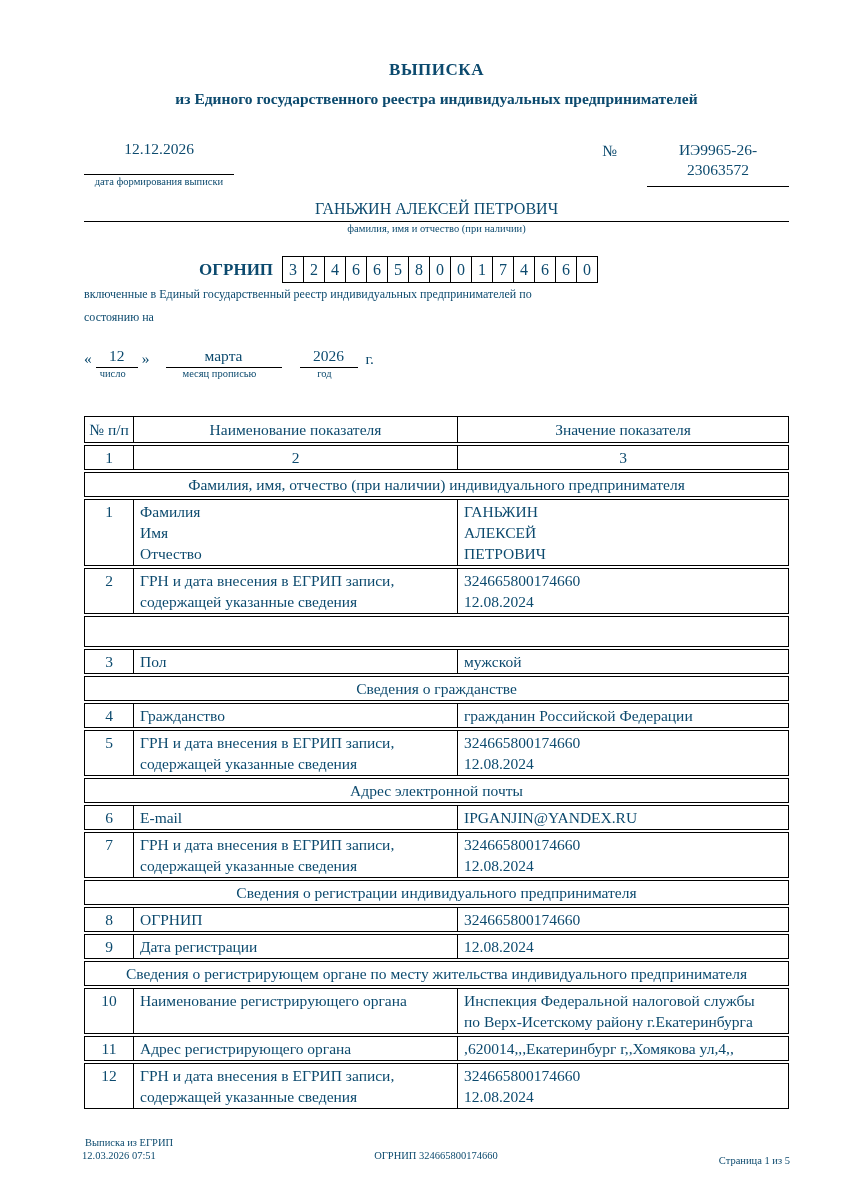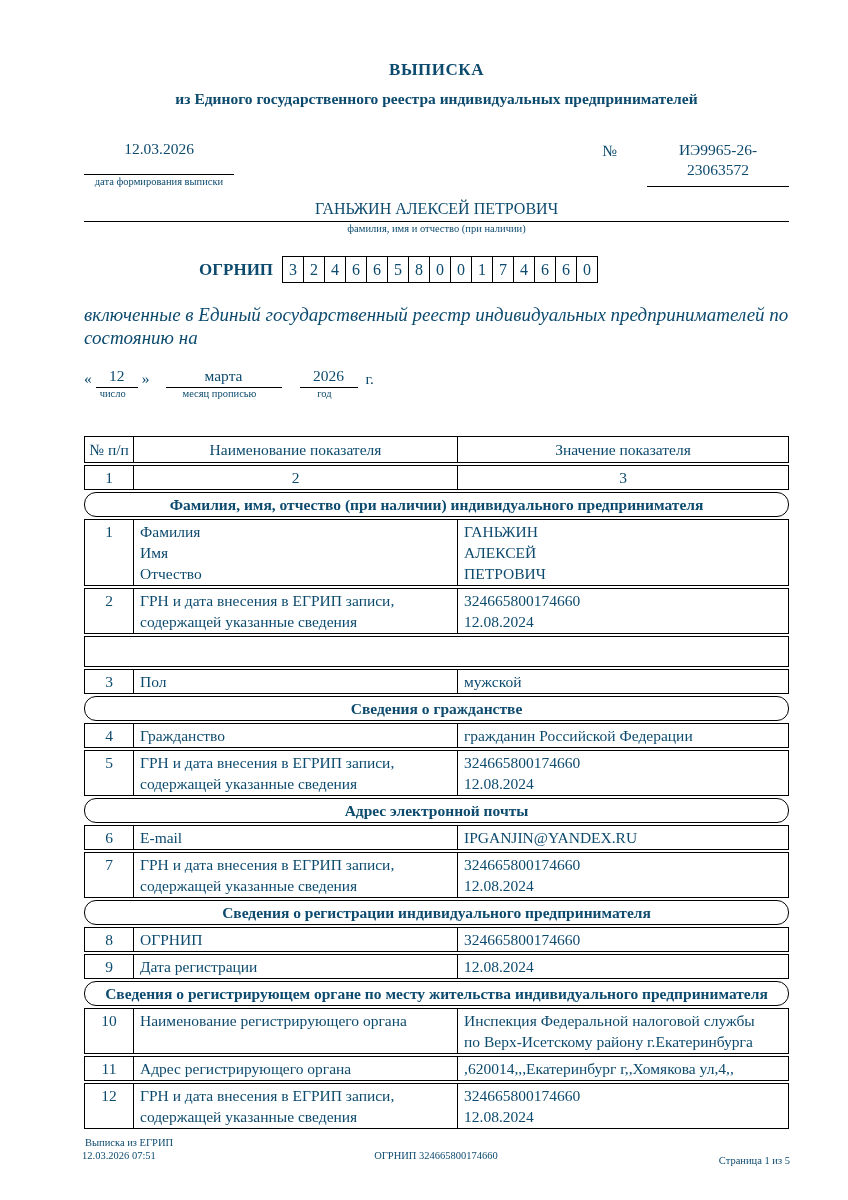--- a/index.html
+++ b/index.html
@@ -90,25 +90,23 @@
     width: 20px;
     height: 25px;
     border: 1px solid #000;
     margin-left: -1px;
     display: flex;
     align-items: center;
     justify-content: center;
     font-size: 16px;
   }
   .included {
-    margin-top: 20px;
-    font-size: 19px;
+    font-size: 12px;
     line-height: 23px;
     white-space: pre-line;
-    font-style: italic;
   }
   .asof-row {
     margin-top: 18px;
     display: flex;
     align-items: flex-end;
     font-size: 15.5px;
     margin-bottom: 26px;
   }
   .fill {
     position: relative;
@@ -144,21 +142,21 @@
     vertical-align: top;
     line-height: 21px;
     overflow: hidden;
   }
   .indicators-table td:last-child { border-right: 1px solid #000; }
   .col-num { width: 49px; }
   .col-name { width: 324px; }
   .col-val { width: 332px; }
   .head-row td { text-align: center; padding: 2px 4px; }
   .colnums-row td { text-align: center; }
-  .section-row td { text-align: center; font-weight: bold; border-radius: 12px; }
+  .section-row td { text-align: center; font-weight: normal; }
   .spacer-row td { height: 27px; }
   .cell-num { text-align: center; }
   .multiline { white-space: pre-line; }
   .footer {
     position: absolute;
     left: 82px;
     right: 58px;
     top: 1136px;
     font-size: 10.5px;
     line-height: 13px;
@@ -177,21 +175,21 @@
 <body>
 
 <div class="page">
   <div class="content">
 
     <div class="doc-title">ВЫПИСКА</div>
     <div class="doc-subtitle">из Единого государственного реестра индивидуальных предпринимателей</div>
 
     <div class="meta-row">
       <div class="date-block">
-        <div class="date-underline">12.03.2026</div>
+        <div class="date-underline">12.12.2026</div>
         <div class="caption">дата формирования выписки</div>
       </div>
       <div class="num-block">
         <span class="num-sign">№</span>
         <div class="num-underline multiline">ИЭ9965-26-
 23063572</div>
       </div>
     </div>
 
 

